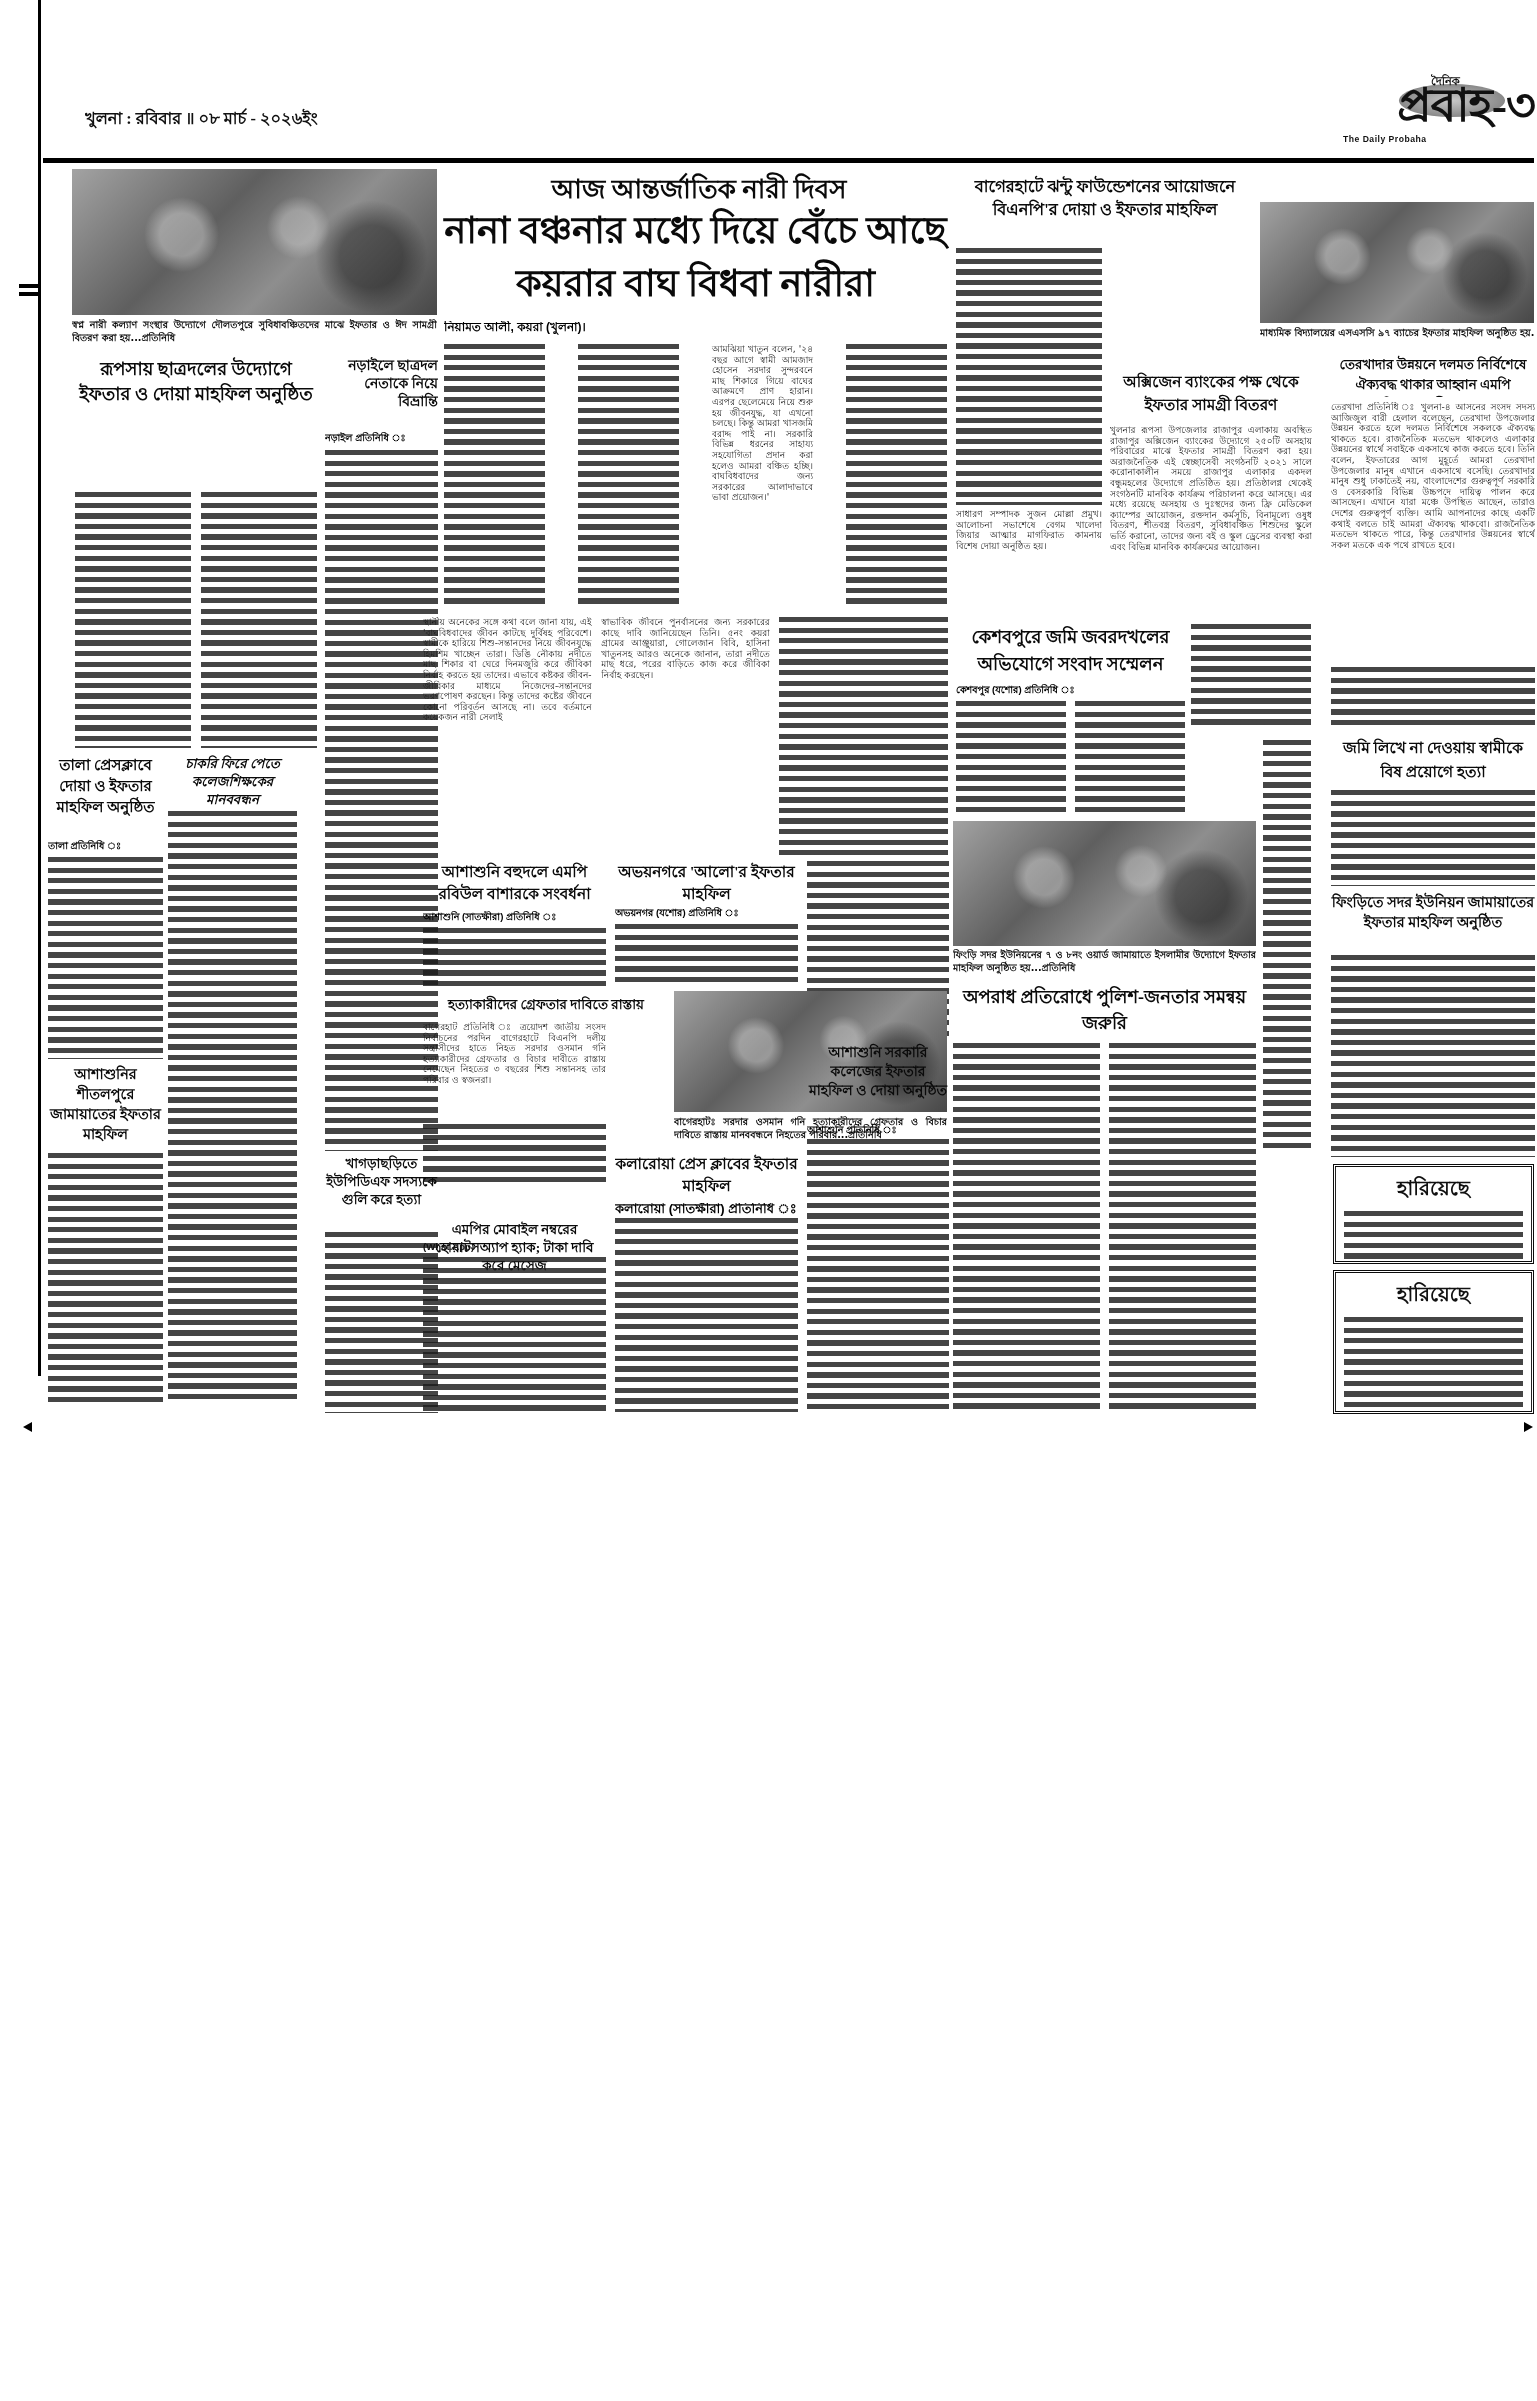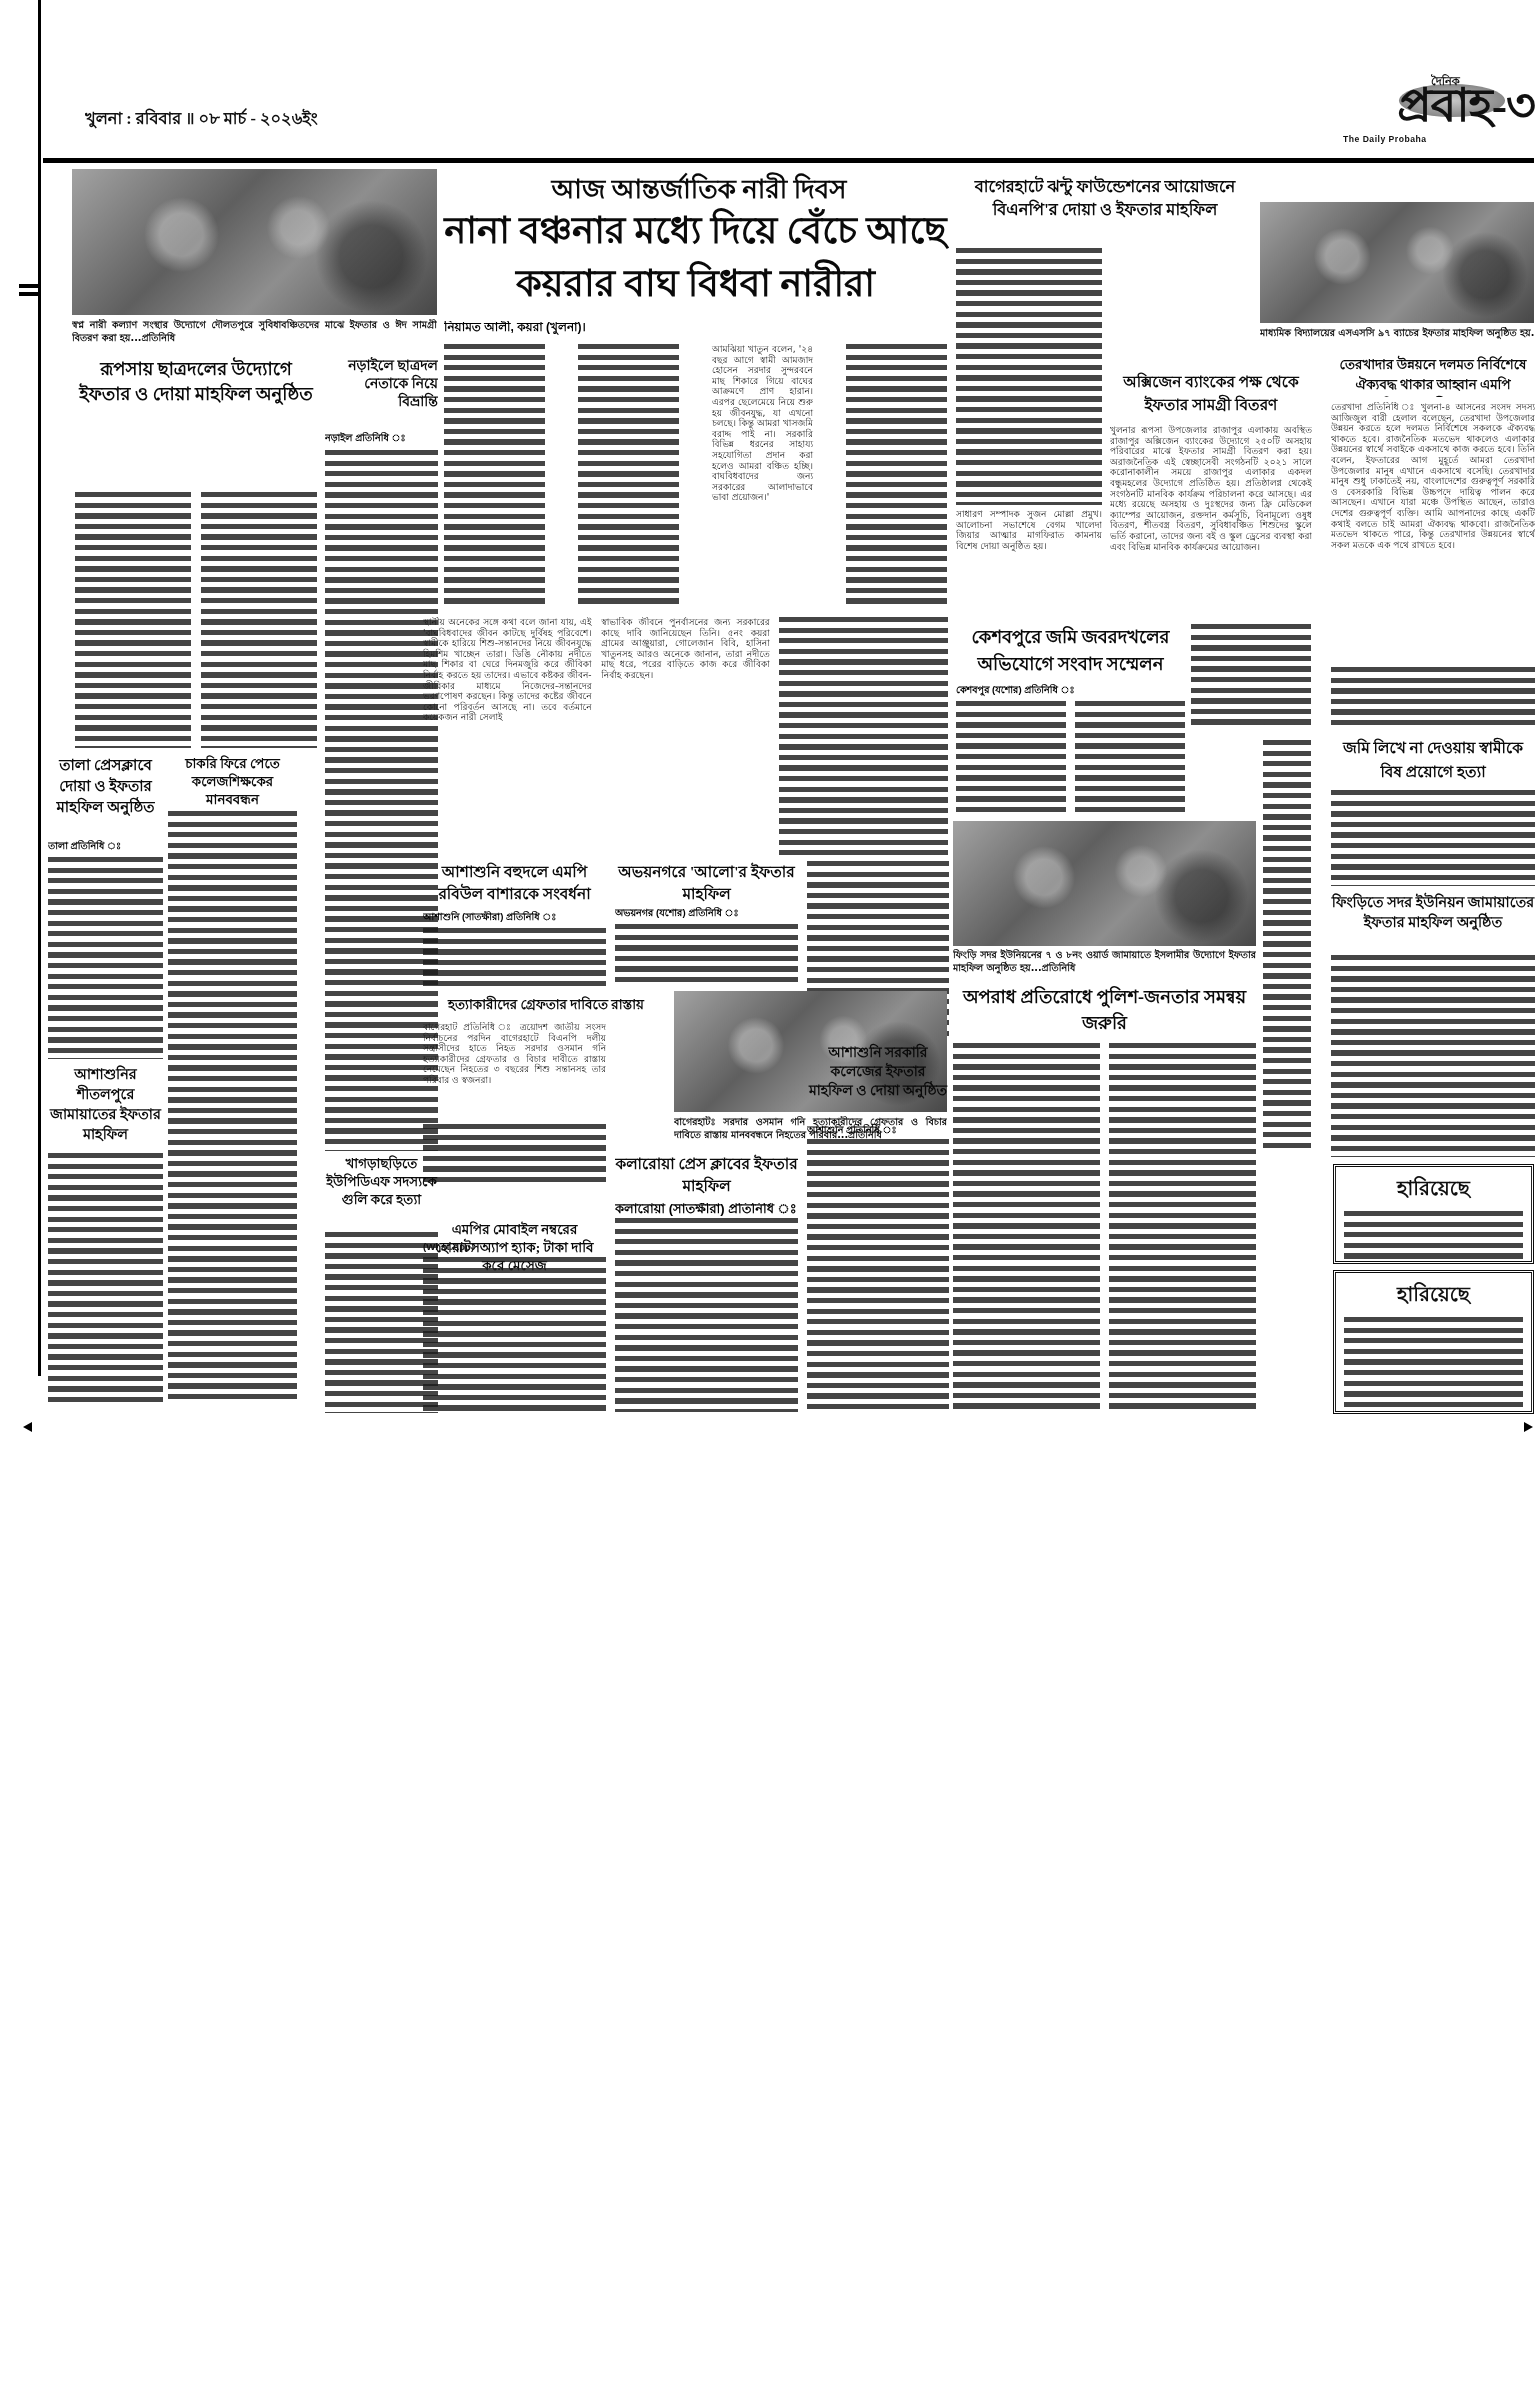--- a/index.html
+++ b/index.html
@@ -131,21 +131,21 @@
     <div class="tx" style="height:92px;"></div>
   </div>
 
   <div class="abs hd" style="left:48px;top:755px;width:115px;height:81px;font-size:15px;line-height:21px;">তালা প্রেসক্লাবে দোয়া ও ইফতার মাহফিল অনুষ্ঠিত</div>
   <div class="abs by" style="left:48px;top:840px;width:115px;height:13.4px;font-size:9.6px;">তালা প্রতিনিধি ঃ</div>
   <div class="abs tx" style="left:48px;top:857px;width:115px;height:202px;"></div>
 
   <div class="abs hd" style="left:48px;top:1064px;width:115px;height:85px;font-size:14.4px;line-height:20px;">আশাশুনির শীতলপুরে জামায়াতের ইফতার মাহফিল</div>
   <div class="abs tx" style="left:48px;top:1153px;width:115px;height:252px;"></div>
 
-  <div class="abs hd" style="left:168px;top:755px;width:129px;height:50px;font-size:13.4px;line-height:18px;">চাকরি ফিরে পেতে কলেজশিক্ষকের মানববন্ধন</div>
+  <div class="abs hd" style="left:168px;top:755px;width:129px;height:50px;font-size:13.4px;line-height:18px;font-style:italic;">চাকরি ফিরে পেতে কলেজশিক্ষকের মানববন্ধন</div>
   <div class="abs tx" style="left:168px;top:811px;width:129px;height:594px;"></div>
 
   <div class="abs hd" style="left:423px;top:861px;width:183px;height:48px;font-size:15.4px;line-height:22px;">আশাশুনি বহুদলে এমপি রবিউল বাশারকে সংবর্ধনা প্রদান</div>
   <div class="abs by" style="left:423px;top:911px;width:183px;height:12.5px;font-size:9.6px;">আশাশুনি (সাতক্ষীরা) প্রতিনিধি ঃ</div>
   <div class="abs tx" style="left:423px;top:928px;width:183px;height:58px;"></div>
 
   <div class="abs hd" style="left:615px;top:861px;width:183px;height:44px;font-size:15.4px;line-height:22px;">অভয়নগরে 'আলো'র ইফতার মাহফিল</div>
   <div class="abs by" style="left:615px;top:907px;width:183px;height:12.5px;font-size:9.6px;">অভয়নগর (যশোর) প্রতিনিধি ঃ</div>
   <div class="abs tx" style="left:615px;top:924px;width:183px;height:61px;"></div>
 

